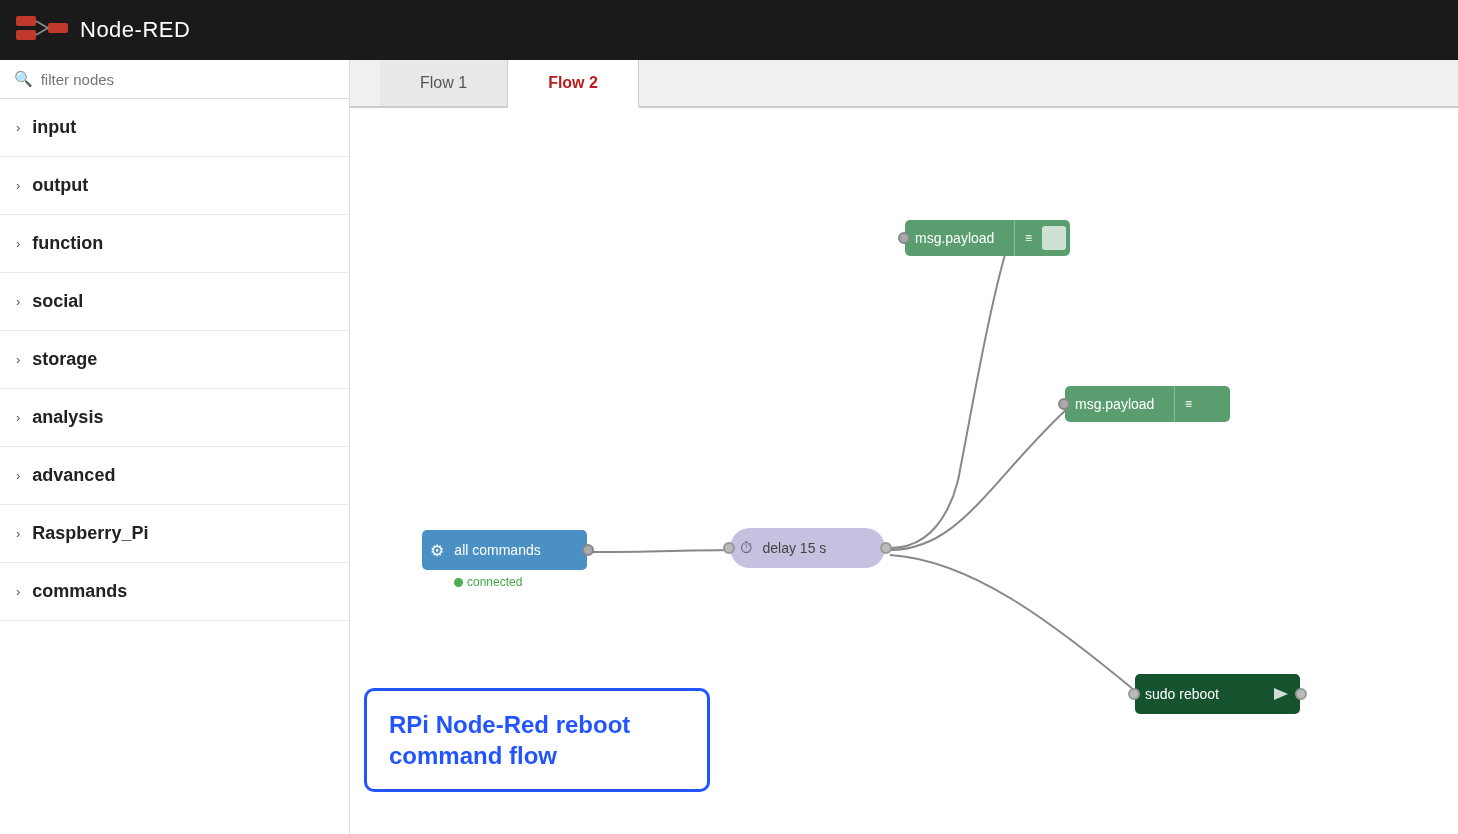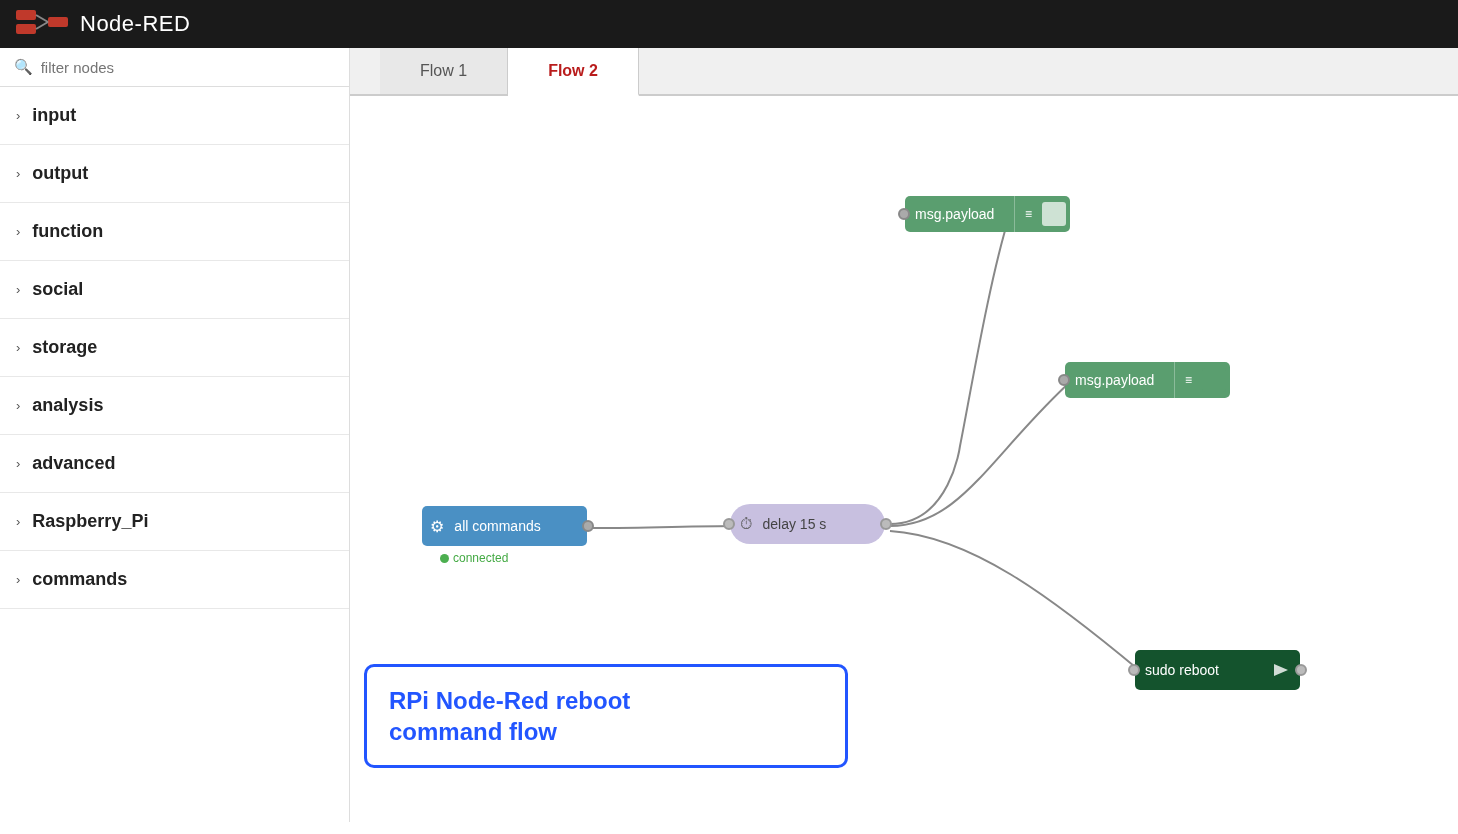--- a/index.html
+++ b/index.html
@@ -1,21 +1,21 @@
 <!DOCTYPE html>
 <html><head>
   <meta charset="utf-8">
   <style>
     * { box-sizing: border-box; margin: 0; padding: 0; }
     body { font-family: sans-serif; background: #fff; overflow: hidden; }
 
     
     #header {
       background: #1a1a1a;
-      height: 48px;
+      height: 60px;
       display: flex;
       align-items: center;
       padding: 0 16px;
       gap: 12px;
     }
     #header .logo-icon {
       display: flex; align-items: center;
     }
     #header .logo-text {
       color: #fff;
@@ -104,20 +104,21 @@
       flex: 1;
       display: flex;
       flex-direction: column;
       background: #fff;
     }
     #canvas {
       flex: 1;
       position: relative;
       overflow: hidden;
       background: #fff;
+      margin-top: 12px;
     }
 
     
     .node {
       position: absolute;
       border-radius: 5px;
       display: flex;
       align-items: center;
       font-size: 14px;
       font-weight: 500;
@@ -304,21 +305,21 @@
         <div class="node-icon-btn">≡</div>
         <div class="node-toggle" style="background:#5a9e6f; border-radius:3px;"></div>
       </div>
 
       <div class="node node-blue" style="left:72px; top:410px; width:165px; height:40px;">
         <span style="font-size:16px; padding-left:8px;">⚙</span>
         <span class="node-label">all commands</span>
         <div class="port port-right"></div>
       </div>
 
-      <div class="node-status" style="left:90px; top:455px;">
+      <div class="node-status" style="left:104px; top:455px;">
         <div class="status-dot"></div>
         <span>connected</span>
       </div>
 
       <div class="node node-purple" style="left:380px; top:408px; width:155px; height:40px; border-radius:20px;">
         <div class="port port-left" style="background:#bbb; border-color:#999;"></div>
         <span style="font-size:16px; padding-left:10px; color:#555;">⏱</span>
         <span class="node-label" style="color:#444;">delay 15 s</span>
         <div class="port port-right" style="background:#bbb; border-color:#999;"></div>
       </div>
@@ -328,19 +329,19 @@
         <span class="node-label">sudo reboot</span>
 
         <div style="margin-right:8px; display:flex; align-items:center;">
           <svg width="22" height="22" viewBox="0 0 22 22">
             <polygon points="4,5 18,11 4,17" fill="rgba(255,255,255,0.8)"></polygon>
           </svg>
         </div>
         <div class="port port-right" style="background:#bbb; border-color:#999;"></div>
       </div>
 
-      <div class="comment-box" style="left:14px; top:568px; width:484px;">
+      <div class="comment-box" style="left:14px; top:568px; width:346px;">
         <span>RPi Node-Red reboot<br>command flow</span>
       </div>
 
     </div>
   </div>
 </div>
 
 </body></html>

